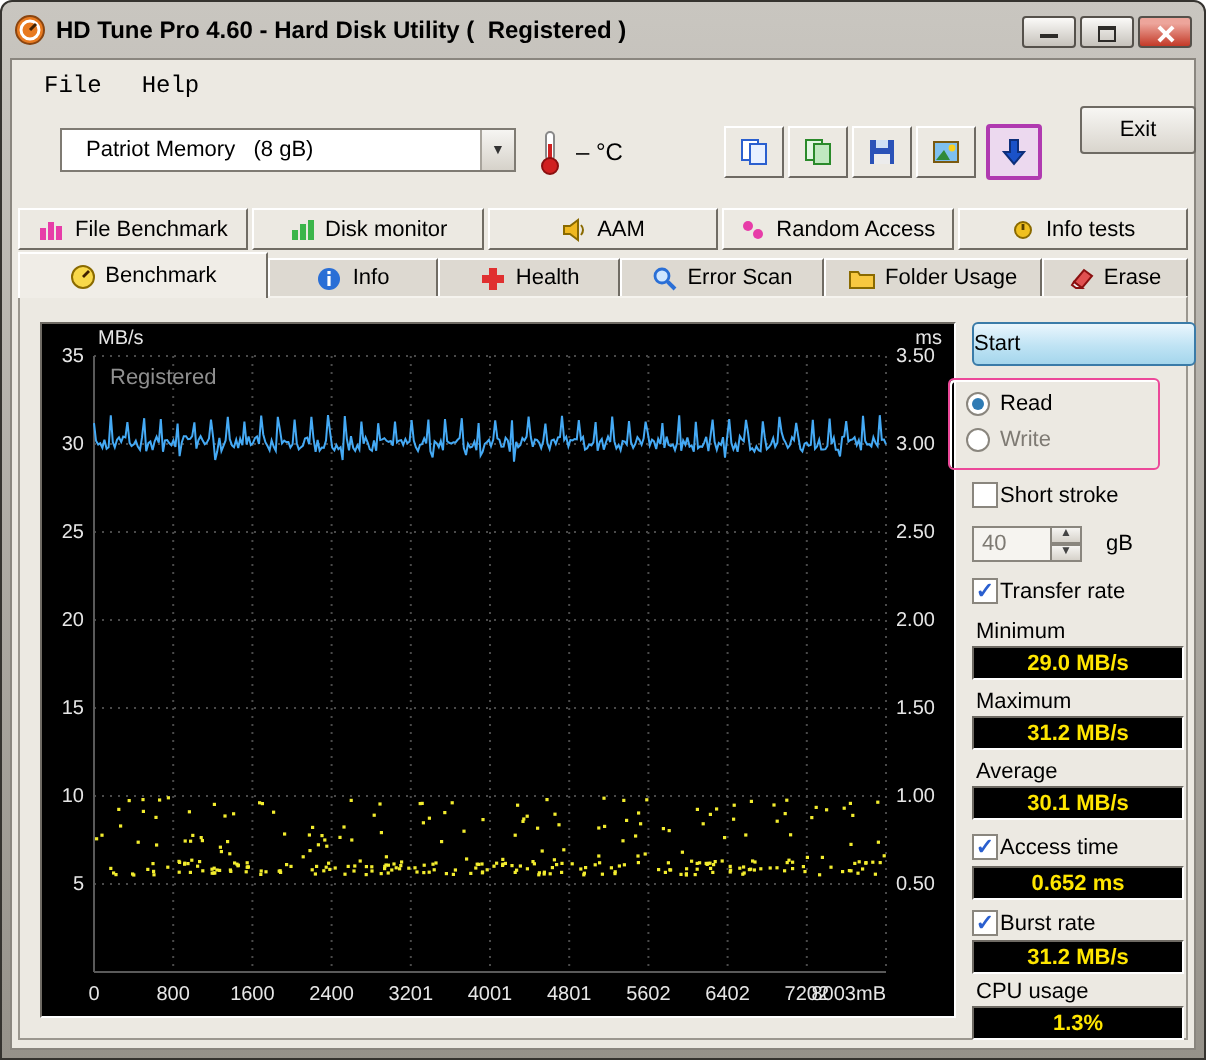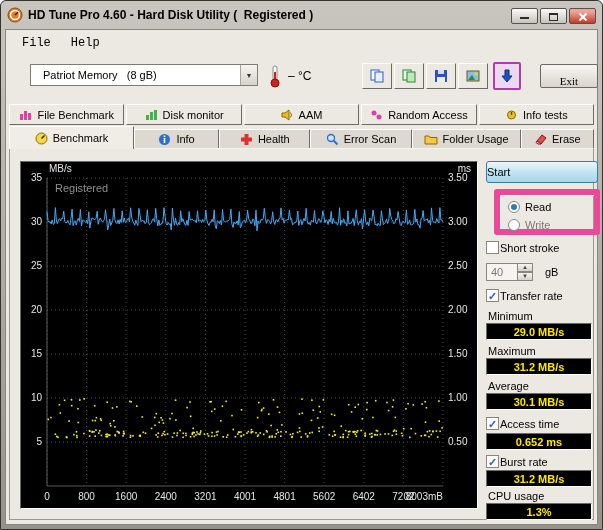--- a/index.html
+++ b/index.html
@@ -26,51 +26,51 @@
   .combo { position:absolute; top:34px; left:24px; width:228px; height:22px; background:#fff;
            border:1px solid #7f7b73; display:flex; align-items:center; cursor:pointer; }
   .combo-text { white-space:pre; padding-left:12px; flex:1; }
   .combo-btn { width:17px; height:20px; background:linear-gradient(#f6f5f2,#d6d2ca); border-left:1px solid #a8a49c;
                display:flex; align-items:center; justify-content:center; font-size:7px; color:#333; }
   .thermo { position:absolute; top:34px; left:263px; }
   .temp-text { position:absolute; top:39px; left:282px; font-size:12px; white-space:pre; }
   .tb-btn { position:absolute; top:33px; width:30px; height:26px; background:#ece9e2;
             border:1px solid; border-color:#fff #6e6a63 #6e6a63 #fff; display:flex; align-items:center; justify-content:center; cursor:pointer; }
   .tb-btn.download { top:32px; width:28px; height:28px; border:2px solid #b03ab0; background:#ecd9ef; border-radius:2px; }
-  .exit-btn { position:absolute; top:34px; left:534px; width:58px; height:24px;
+  .exit-btn { position:absolute; top:23px; left:534px; width:58px; height:24px;
               background:linear-gradient(#f7f6f3,#d9d5cd); border:1px solid #6e6a63; border-radius:2px;
-              display:flex; align-items:flex-end; justify-content:center; cursor:pointer;font-family:Liberation Serif, serif; }
+              display:flex; align-items:center; justify-content:center; cursor:pointer; }
   
   .tabs-top { position:absolute; top:74px; left:3px; right:3px; height:21px; display:flex; gap:2px; }
   .tab1 { flex:1; display:flex; align-items:center; justify-content:center; gap:5px; background:#ece9e2;
           border:1px solid; border-color:#fff #706c64 #706c64 #fff; cursor:pointer; }
   .tabs-main { position:absolute; top:96px; left:3px; right:3px; height:23px; display:flex; }
   .tab2 { display:flex; align-items:center; justify-content:center; gap:5px; background:#ddd9d1; height:20px; margin-top:3px;
           border:1px solid; border-color:#fff #706c64 #9b978f #fff; cursor:pointer; }
   .tab2.active { background:#f0ede7; height:23px; margin-top:0; border-bottom:none; position:relative; z-index:2; }
   
   .panel { position:absolute; top:118px; left:3px; right:3px; bottom:4px; background:#ece9e2;
            border:1px solid #9b978f; border-top-color:#f5f3ee; }
   .chart-wrap { position:absolute; left:10px; top:12px; width:458px; height:348px;
                 border:1px solid; border-color:#6e6a63 #fff #fff #6e6a63; background:#000; }
   .start-btn { top:12px; height:22px; background:linear-gradient(#eaf6fd,#bfe3f4 55%,#a5d6ec);
                border:1px solid #3a7ba8; border-radius:3px; display:flex; align-items:center; justify-content:flex-start;
                position:absolute; left:476px; width:112px; cursor:pointer; }
-  .groupbox { position:absolute; left:484px; width:106px; top:40px; height:46px;
-              border:6px solid #ec4899; border-radius:3px; box-shadow:inset 1px 1px 0 #fff; }
+  .groupbox { position:absolute; left:464px; width:106px; top:40px; height:46px;
+              border:1px solid #ec4899; border-radius:3px; box-shadow:inset 1px 1px 0 #fff; }
   .radio-row { display:flex; align-items:center; gap:5px; position:absolute; left:8px; cursor:pointer; }
   .radio { width:12px; height:12px; border-radius:50%; background:#fff; border:1px solid #8a867e;
            display:flex; align-items:center; justify-content:center; }
   .radio .dot { width:6px; height:6px; border-radius:50%; background:#2f7bb4; }
   .disabled-label { color:#7e7a73; }
   .cb-row { display:flex; align-items:center; gap:1px; position:absolute; left:476px; cursor:pointer; }
   .cb { width:13px; height:13px; background:#fff; border:1px solid #8a867e; display:flex; align-items:center; justify-content:center; flex:0 0 auto; }
   .cb .mark { color:#2a5fcf; font-weight:bold; font-size:11px; line-height:10px; }
   .spin-wrap { position:absolute; left:476px; display:flex; align-items:center; }
-  .spin-text { width:32px; height:18px; background:#f6f4f0; border:1px solid #8a867e; color:#7e7a73;
+  .spin-text { width:40px; height:18px; background:#f6f4f0; border:1px solid #8a867e; color:#7e7a73;
                display:flex; align-items:center; padding-left:4px; }
   .spin-btns { display:flex; flex-direction:column; width:15px; height:18px; }
   .spin-btn { flex:1; background:linear-gradient(#f6f5f2,#d6d2ca); border:1px solid #8a867e; border-left:none;
               font-size:6px; line-height:7px; text-align:center; color:#444; cursor:pointer; }
   .unit { margin-left:12px; }
   .field-label { position:absolute; left:478px; }
   .val-box { position:absolute; left:476px; width:106px; height:17px; background:#000; color:#ffe600; font-weight:bold;
              border:1px solid; border-color:#6e6a63 #fff #fff #6e6a63; display:flex; align-items:center; justify-content:center; }
 </style>
 </head>

